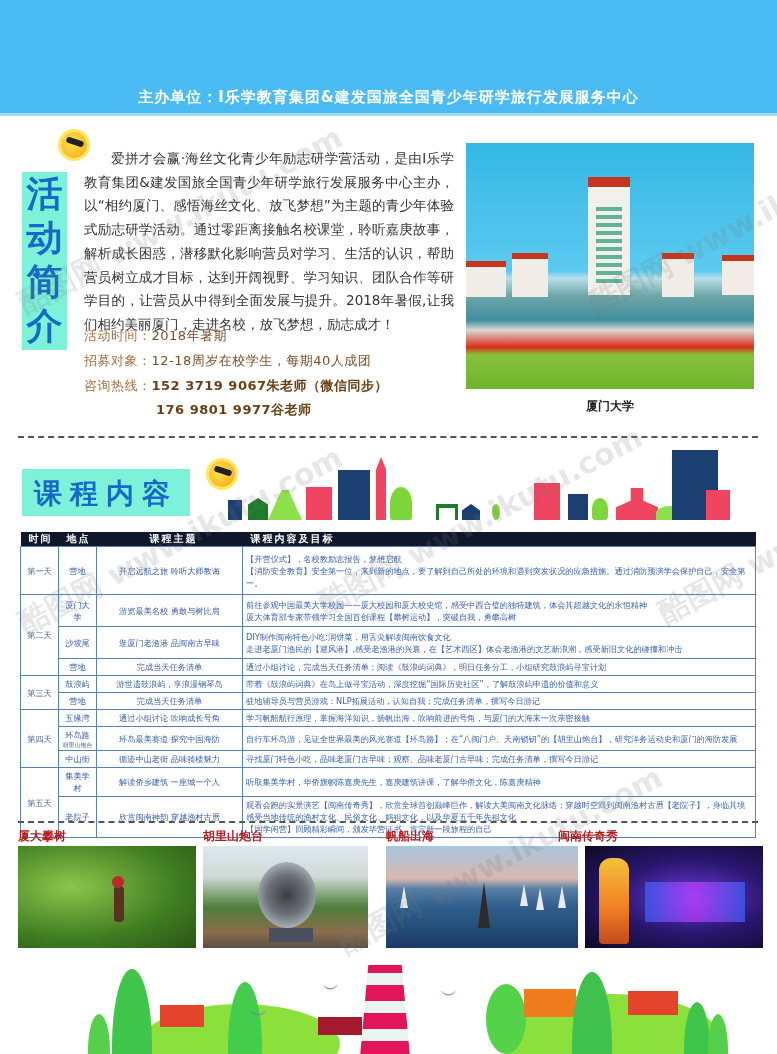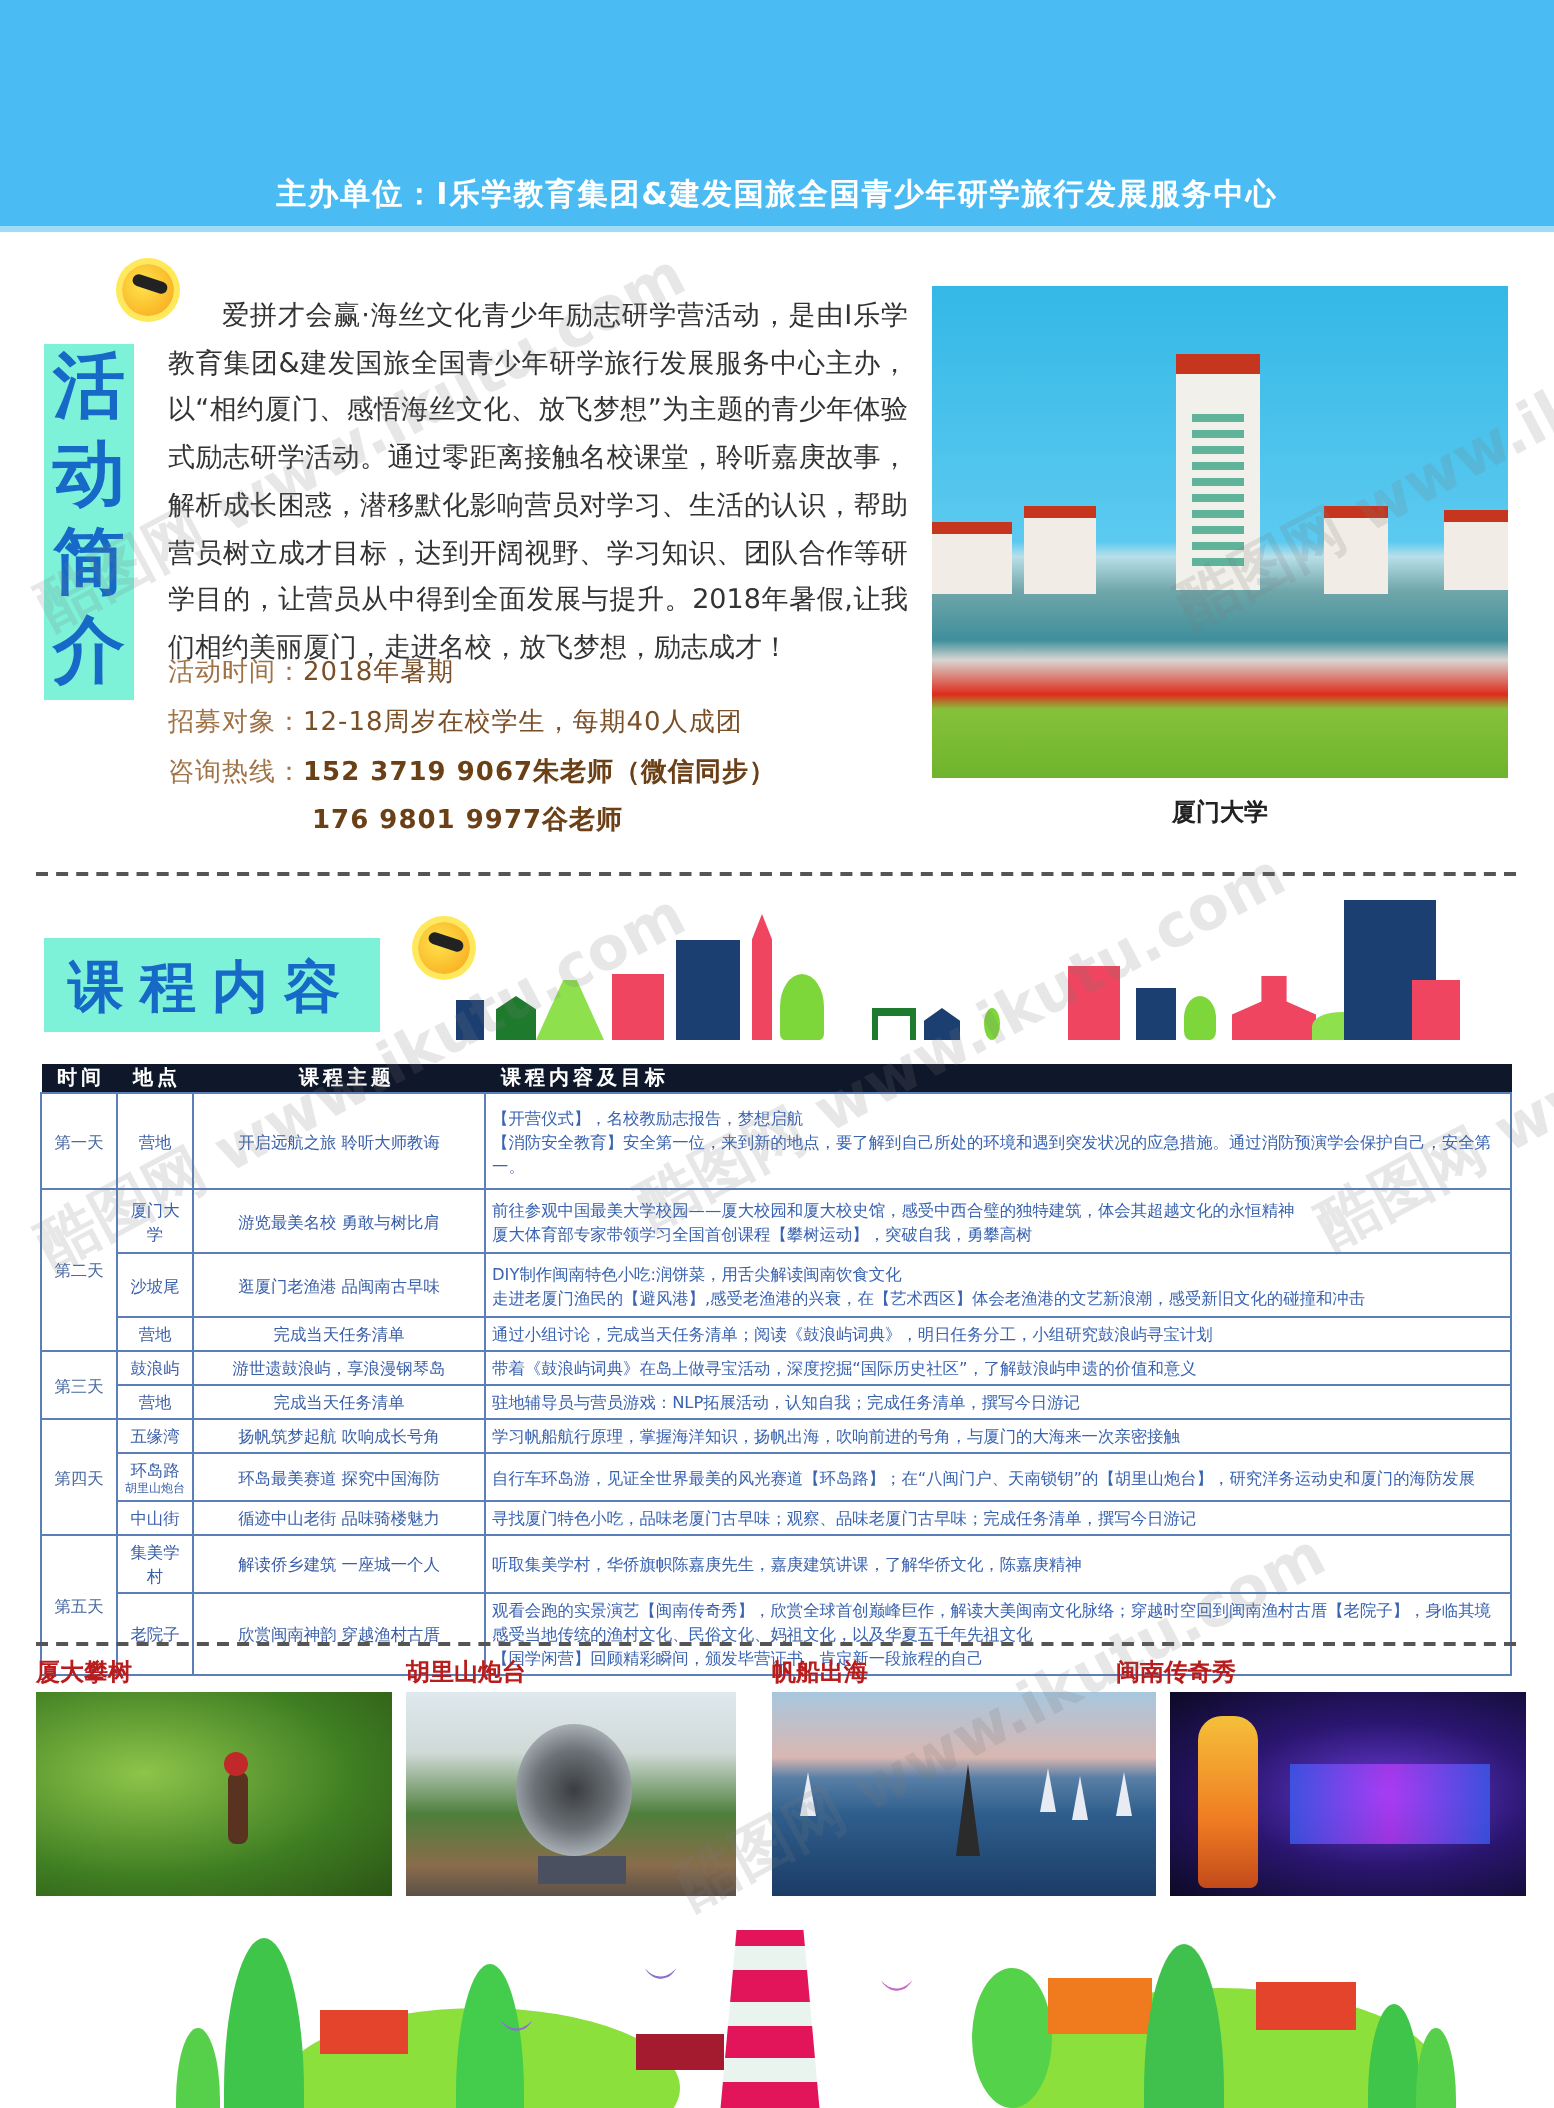--- a/index.html
+++ b/index.html
@@ -185,21 +185,21 @@
       <td class="content">带着《鼓浪屿词典》在岛上做寻宝活动，深度挖掘“国际历史社区”，了解鼓浪屿申遗的价值和意义</td>
     </tr>
     <tr style="height:15px;">
       <td class="c">营地</td>
       <td class="c">完成当天任务清单</td>
       <td class="content">驻地辅导员与营员游戏：NLP拓展活动，认知自我；完成任务清单，撰写今日游记</td>
     </tr>
     <tr style="height:16px;">
       <td class="day" rowspan="3">第四天</td>
       <td class="c">五缘湾</td>
-      <td class="c">扬帆筑梦起航  吹响成长号角</td>
+      <td class="c">通过小组讨论  吹响成长号角</td>
       <td class="content">学习帆船航行原理，掌握海洋知识，扬帆出海，吹响前进的号角，与厦门的大海来一次亲密接触</td>
     </tr>
     <tr style="height:23px;">
       <td class="c"><span>环岛路</span><span class="loc-sub">胡里山炮台</span></td>
       <td class="c">环岛最美赛道  探究中国海防</td>
       <td class="content">自行车环岛游，见证全世界最美的风光赛道【环岛路】；在“八闽门户、天南锁钥”的【胡里山炮台】，研究洋务运动史和厦门的海防发展</td>
     </tr>
     <tr style="height:16px;">
       <td class="c">中山街</td>
       <td class="c">循迹中山老街  品味骑楼魅力</td>

